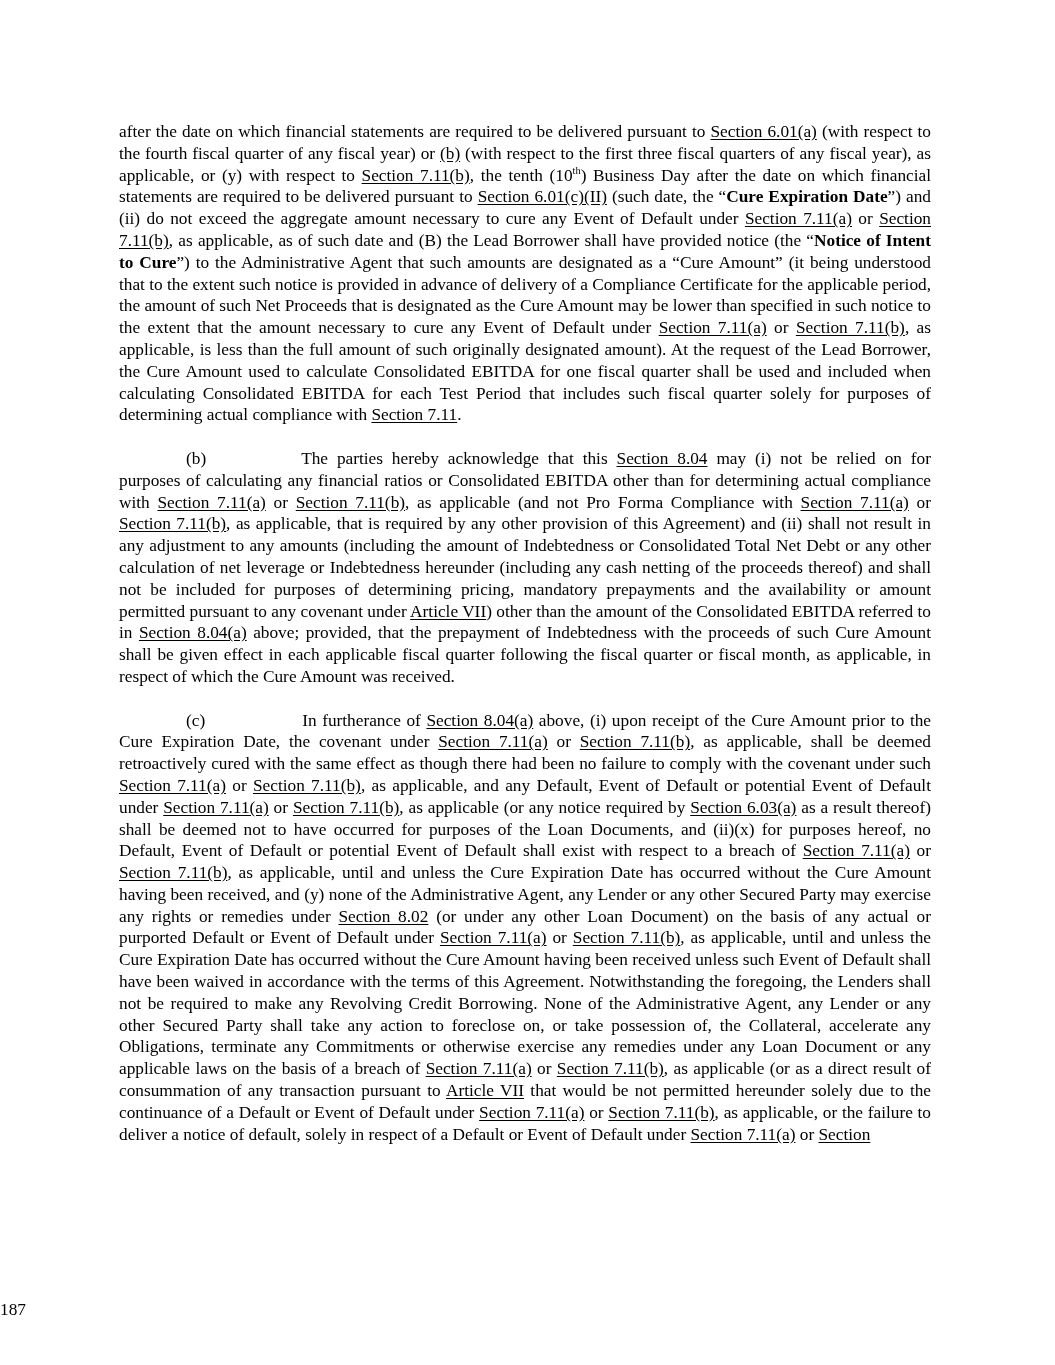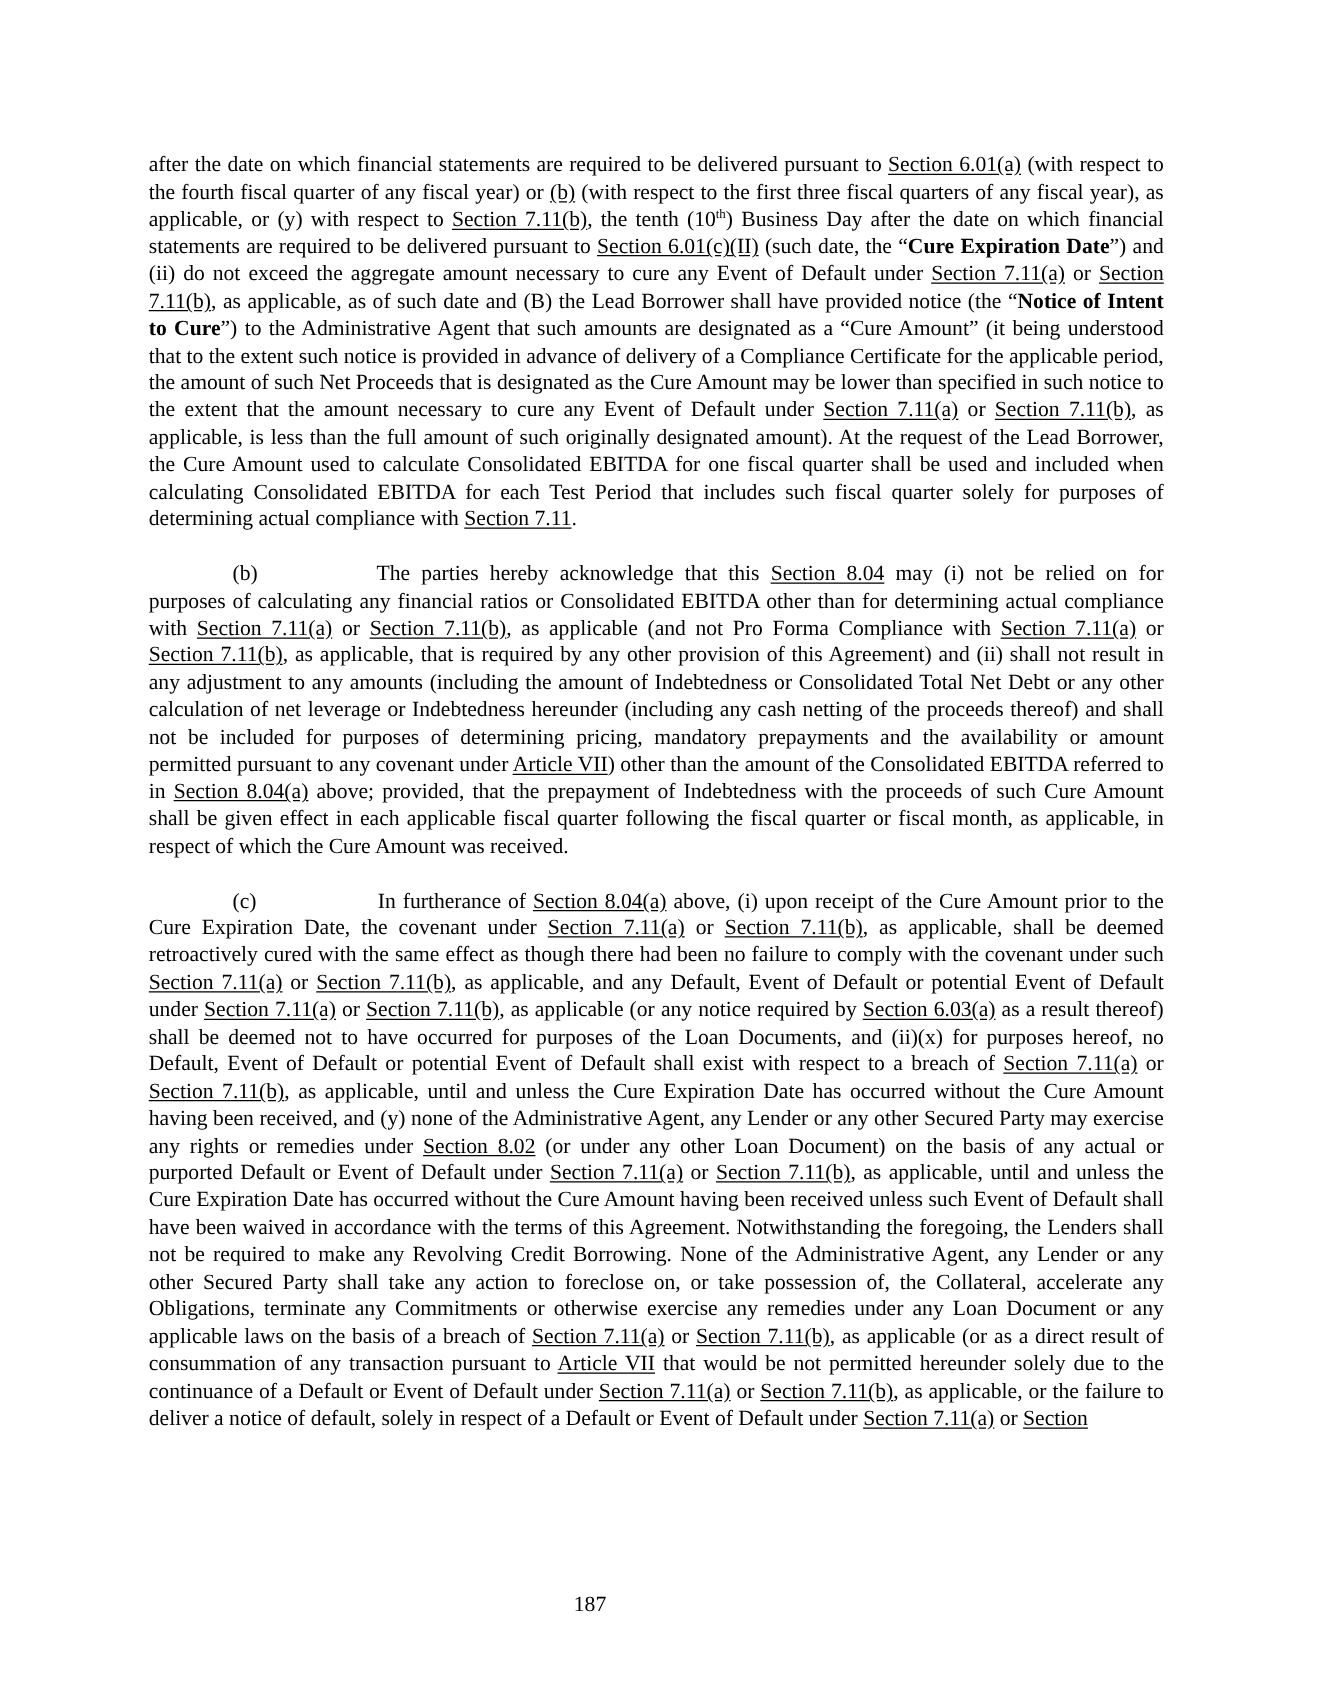--- a/index.html
+++ b/index.html
@@ -23,24 +23,23 @@
   }
   p.para { margin: 0 0 21.8px 0; padding: 0; }
   p.para:last-child { margin-bottom: 12px; }
   .u { text-decoration: underline; text-underline-offset: 2px; }
   .b { font-weight: bold; }
   .i { }
   .sup { vertical-align: super; font-size: 0.6em; line-height: 0; }
   .tab { display: inline-block; }
   .page-number {
     position: absolute;
-    top: 1273px;
+    top: 1299px;
     left: 0;
     width: 100%;
-    text-align: center;
     font-size: 17.3px;
     line-height: 21.8px;
   }
 </style>
 </head>
 <body>
 
 <div class="page">
   <div class="text-block">
       <p class="para"><span>after the date on which financial statements are required to be delivered pursuant to </span><span class="u">Section 6.01(a)</span><span> (with respect to the fourth fiscal quarter of any fiscal year) or </span><span class="u">(b)</span><span> (with respect to the first three fiscal quarters of any fiscal year), as applicable, or (y) with respect to </span><span class="u">Section 7.11(b)</span><span>, the tenth (10</span><span class="sup">th</span><span>) Business Day after the date on which financial statements are required to be delivered pursuant to </span><span class="u">Section 6.01(c)(II)</span><span> (such date, the “</span><span class="b">Cure Expiration Date</span><span>”) and (ii) do not exceed the aggregate amount necessary to cure any Event of Default under </span><span class="u">Section 7.11(a)</span><span> or </span><span class="u">Section 7.11(b)</span><span>, as applicable, as of such date and (B) the Lead Borrower shall have provided notice (the “</span><span class="b">Notice of Intent to Cure</span><span>”) to the Administrative Agent that such amounts are designated as a “Cure Amount” (it being understood that to the extent such notice is provided in advance of delivery of a Compliance Certificate for the applicable period, the amount of such Net Proceeds that is designated as the Cure Amount may be lower than specified in such notice to the extent that the amount necessary to cure any Event of Default under </span><span class="u">Section 7.11(a)</span><span> or </span><span class="u">Section 7.11(b)</span><span>, as applicable, is less than the full amount of such originally designated amount). At the request of the Lead Borrower, the Cure Amount used to calculate Consolidated EBITDA for one fiscal quarter shall be used and included when calculating Consolidated EBITDA for each Test Period that includes such fiscal quarter solely for purposes of determining actual compliance with </span><span class="u">Section 7.11</span><span>.</span></p>

